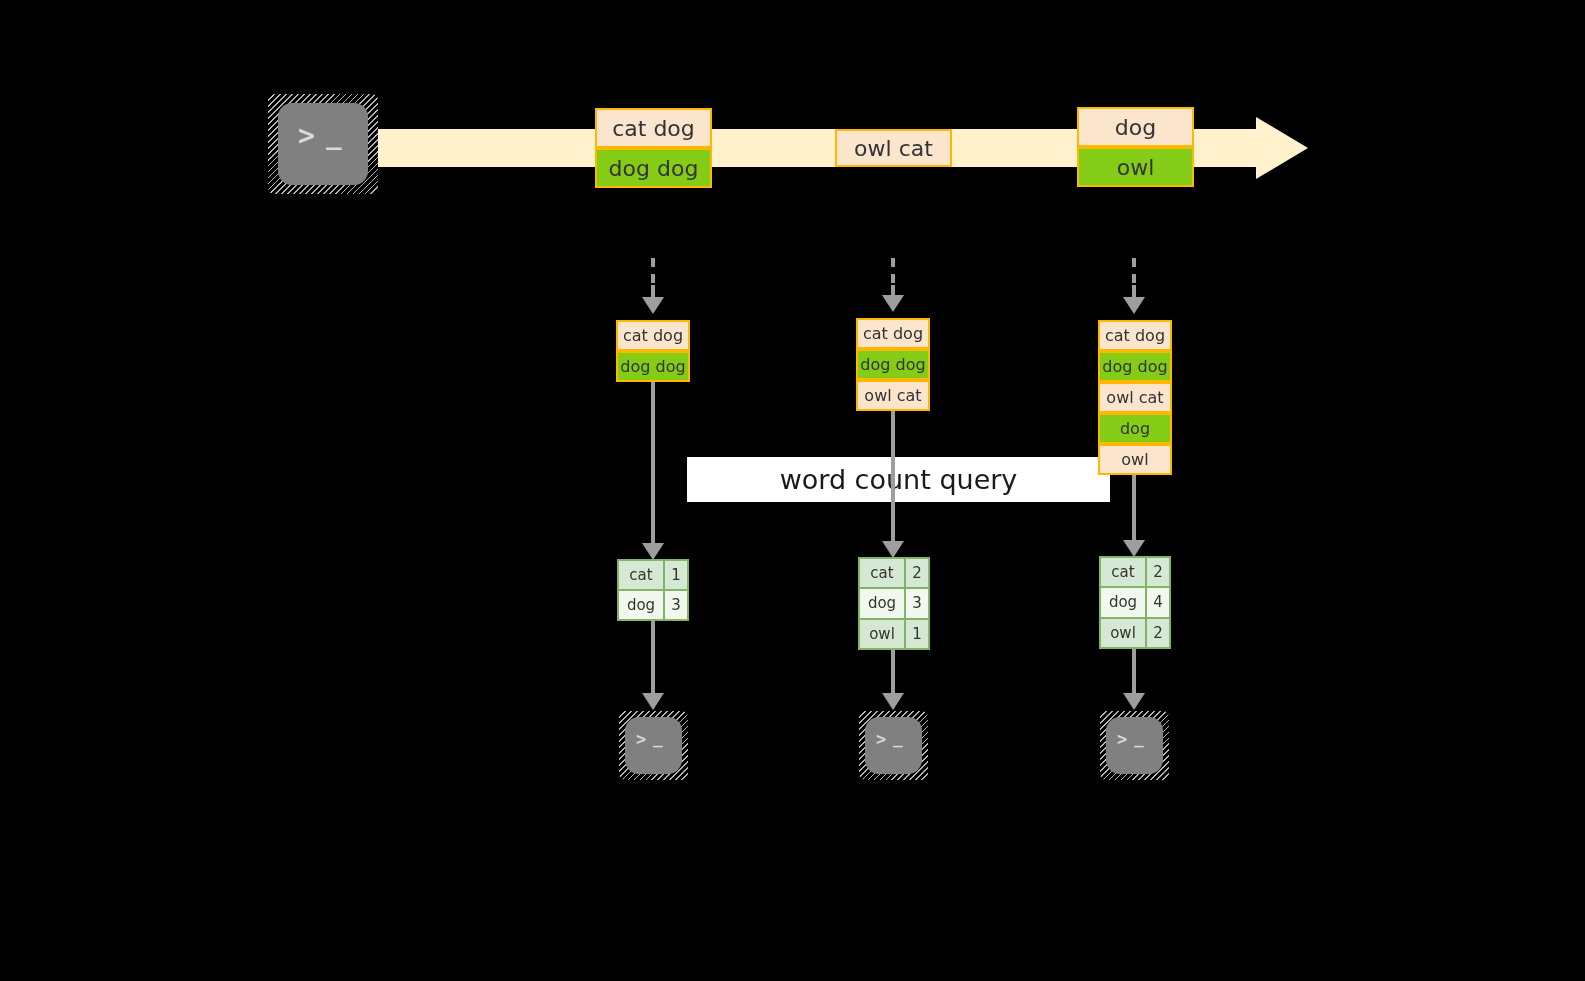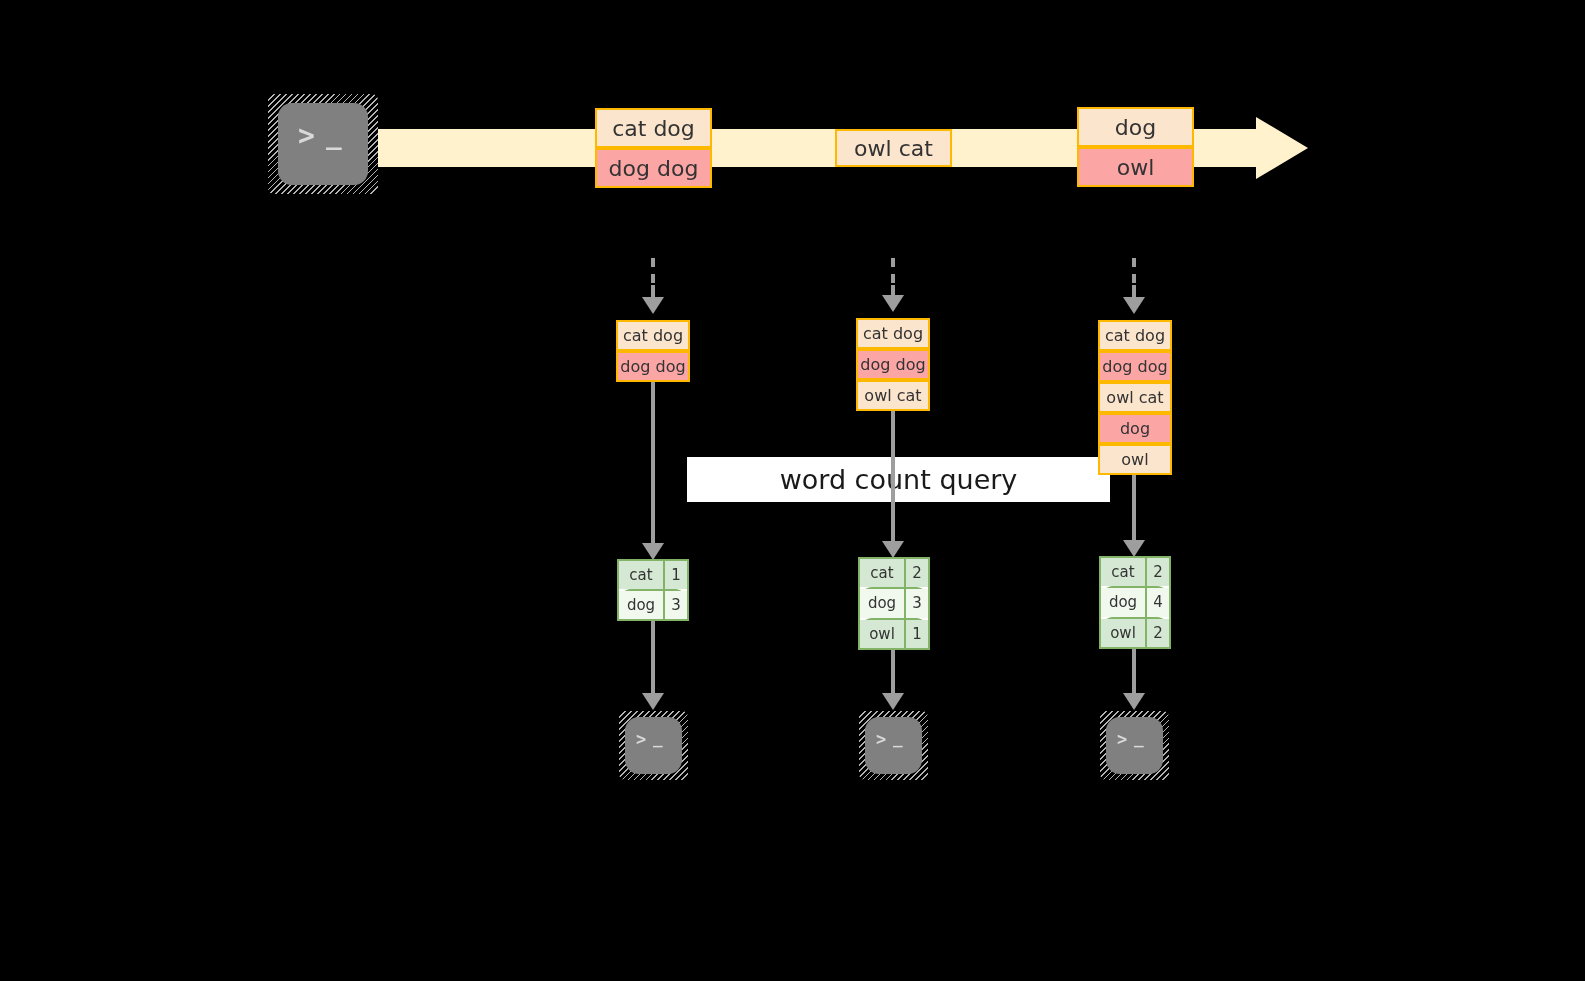--- a/index.html
+++ b/index.html
@@ -61,36 +61,35 @@
     border: 2px solid #FFB800;
     background: #FCE5CD;
     color: #333333;
     display: flex;
     align-items: center;
     justify-content: center;
     text-align: center;
     white-space: nowrap;
     overflow: hidden;
   }
-  .rec.light { background: #fca5a5; }
+  .rec.light { background: #84cc16; }
 
   
   .gtbl {
     position: absolute;
     box-sizing: border-box;
     border: 2px solid #82B366;
     background: #FFFFFF;
     display: flex;
     flex-direction: column;
   }
   .grow {
     display: flex;
     flex: 1 1 auto;
     box-sizing: border-box;
-    border-radius: 12px;
   }
   .grow + .grow { border-top: 2px solid #82B366; }
   .gcell {
     box-sizing: border-box;
     display: flex;
     align-items: center;
     justify-content: center;
     color: #333333;
     background: #D5E8D4;
     overflow: hidden;

